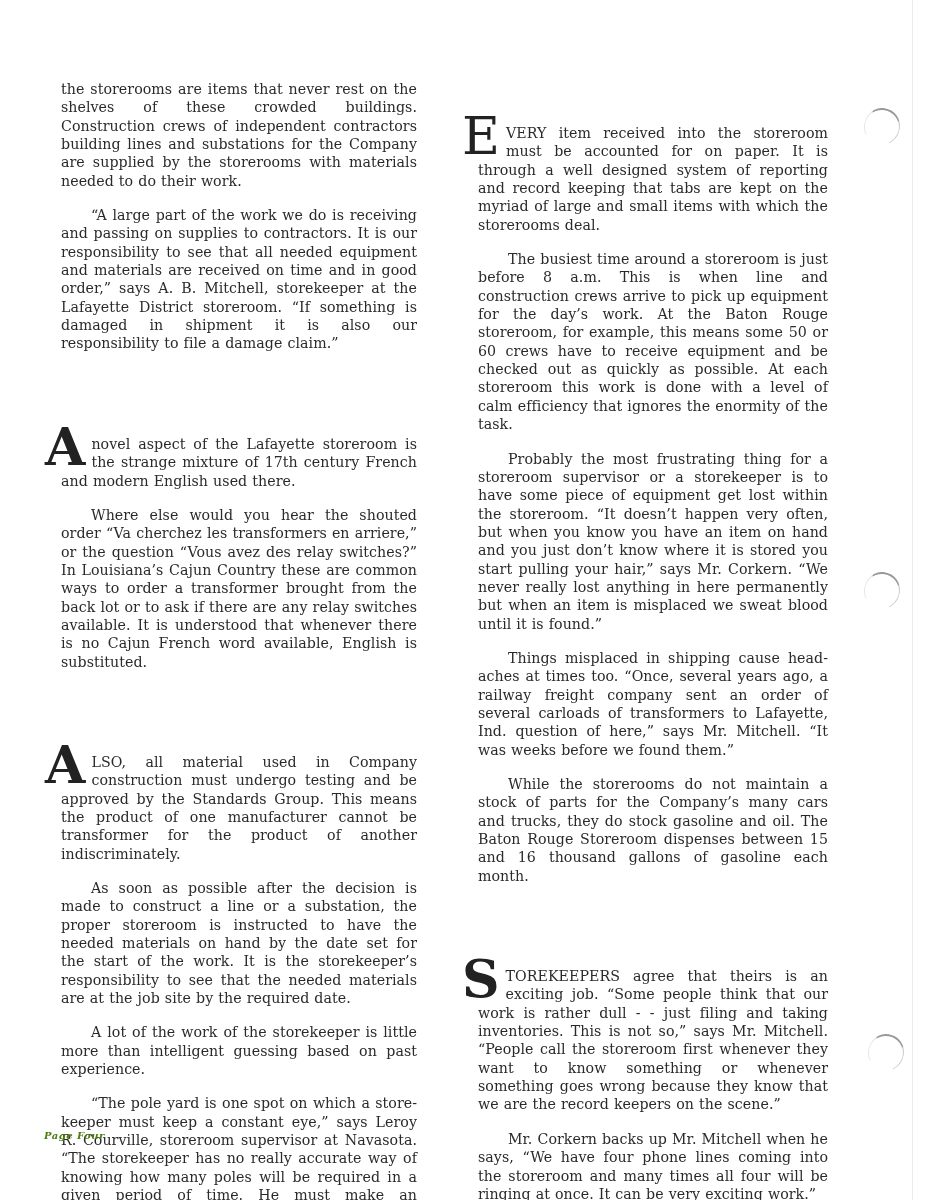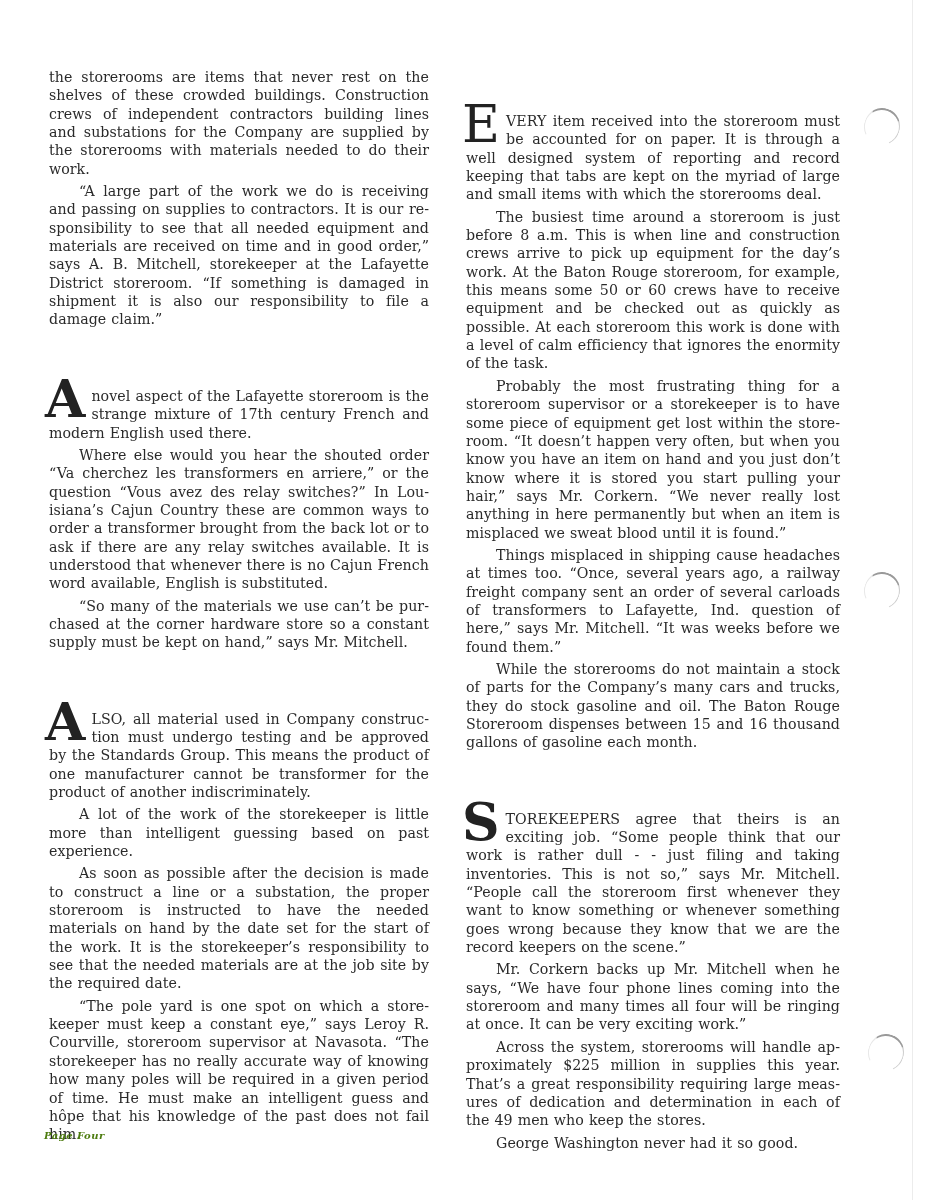--- a/index.html
+++ b/index.html
@@ -9,21 +9,21 @@
     color: #2a2a2a;
   }
   .col {
     position: absolute; top: 64px;
     font-size: 14.2px; line-height: 18.35px;
     text-align: justify; hyphens: manual;
     letter-spacing: 0.05px; word-spacing: 0.5px;
   }
   #col-left { left: 45px; width: 388px; }
   #col-right { left: 462px; width: 382px; }
-  .col p { margin: 4px; text-indent: 0; }
+  .col p { margin: 16px; text-indent: 0; }
   .col p.ind { text-indent: 30px; }
   .col .gap { height: 36px; }
   .col .gap-sm { height: 30px; }
   .sec-first { position: relative; }
   .dropcap {
     font-family: "DejaVu Serif", "Liberation Serif", serif;
     font-size: 52px; line-height: 36px;
     font-weight: bold; color: #222;
     float: left; margin-right: 6px; margin-top: 2px;
     padding-top: 6px;
@@ -58,30 +58,29 @@
   <p>the storerooms are items that never rest on the shelves of these crowded buildings. Construction crews of independent contractors building lines and substations for the Company are supplied by the storerooms with materials needed to do their work.</p>
   <p class="ind">“A large part of the work we do is receiving and passing on supplies to contractors. It is our re­sponsibility to see that all needed equipment and materials are received on time and in good order,” says A. B. Mitchell, storekeeper at the Lafayette District storeroom. “If something is damaged in shipment it is also our responsibility to file a damage claim.”</p>
 
   <div class="gap"></div>
 
   <div class="sec-first">
     <span class="dropcap">A</span>
     <p class="lead-line">novel aspect of the Lafayette storeroom is the strange mixture of 17th century French and modern English used there.</p>
   </div>
   <p class="ind">Where else would you hear the shouted order “Va cherchez les transformers en arriere,” or the question “Vous avez des relay switches?” In Lou­isiana’s Cajun Country these are common ways to order a transformer brought from the back lot or to ask if there are any relay switches available. It is understood that whenever there is no Cajun French word available, English is substituted.</p>
-  <p class="ind">“So many of the materials we use can’t be pur­chased at the corner hardware store so a constant supply must be kept on hand,” says Mr. Mitchell.</p>
 
   <div class="gap"></div>
 
   <div class="sec-first">
     <span class="dropcap">A</span>
     <p class="lead-line">LSO, all material used in Company construc­tion must undergo testing and be approved by the Standards Group. This means the product of one manufacturer cannot be transformer for the product of another indiscriminately.</p>
   </div>
+  <p class="ind">As soon as possible after the decision is made to construct a line or a substation, the proper store­room is instructed to have the needed materials on hand by the date set for the start of the work. It is the storekeeper’s responsibility to see that the needed materials are at the job site by the required date.</p>
   <p class="ind">A lot of the work of the storekeeper is little more than intelligent guessing based on past experi­ence.</p>
-  <p class="ind">As soon as possible after the decision is made to construct a line or a substation, the proper store­room is instructed to have the needed materials on hand by the date set for the start of the work. It is the storekeeper’s responsibility to see that the needed materials are at the job site by the required date.</p>
   <p class="ind">“The pole yard is one spot on which a store­keeper must keep a constant eye,” says Leroy R. Courville, storeroom supervisor at Navasota. “The storekeeper has no really accurate way of knowing how many poles will be required in a given period of time. He must make an intelligent guess and hôpe that his knowledge of the past does not fail him.</p>
 </div>
 
 <div id="col-right" class="col">
 
   <div class="gap-sm"></div>
 
   <div class="sec-first">
     <span class="dropcap thin">E</span>
     <p class="lead-line">VERY item received into the storeroom must be accounted for on paper. It is through a well designed system of reporting and record keeping that tabs are kept on the myriad of large and small items with which the storerooms deal.</p>

